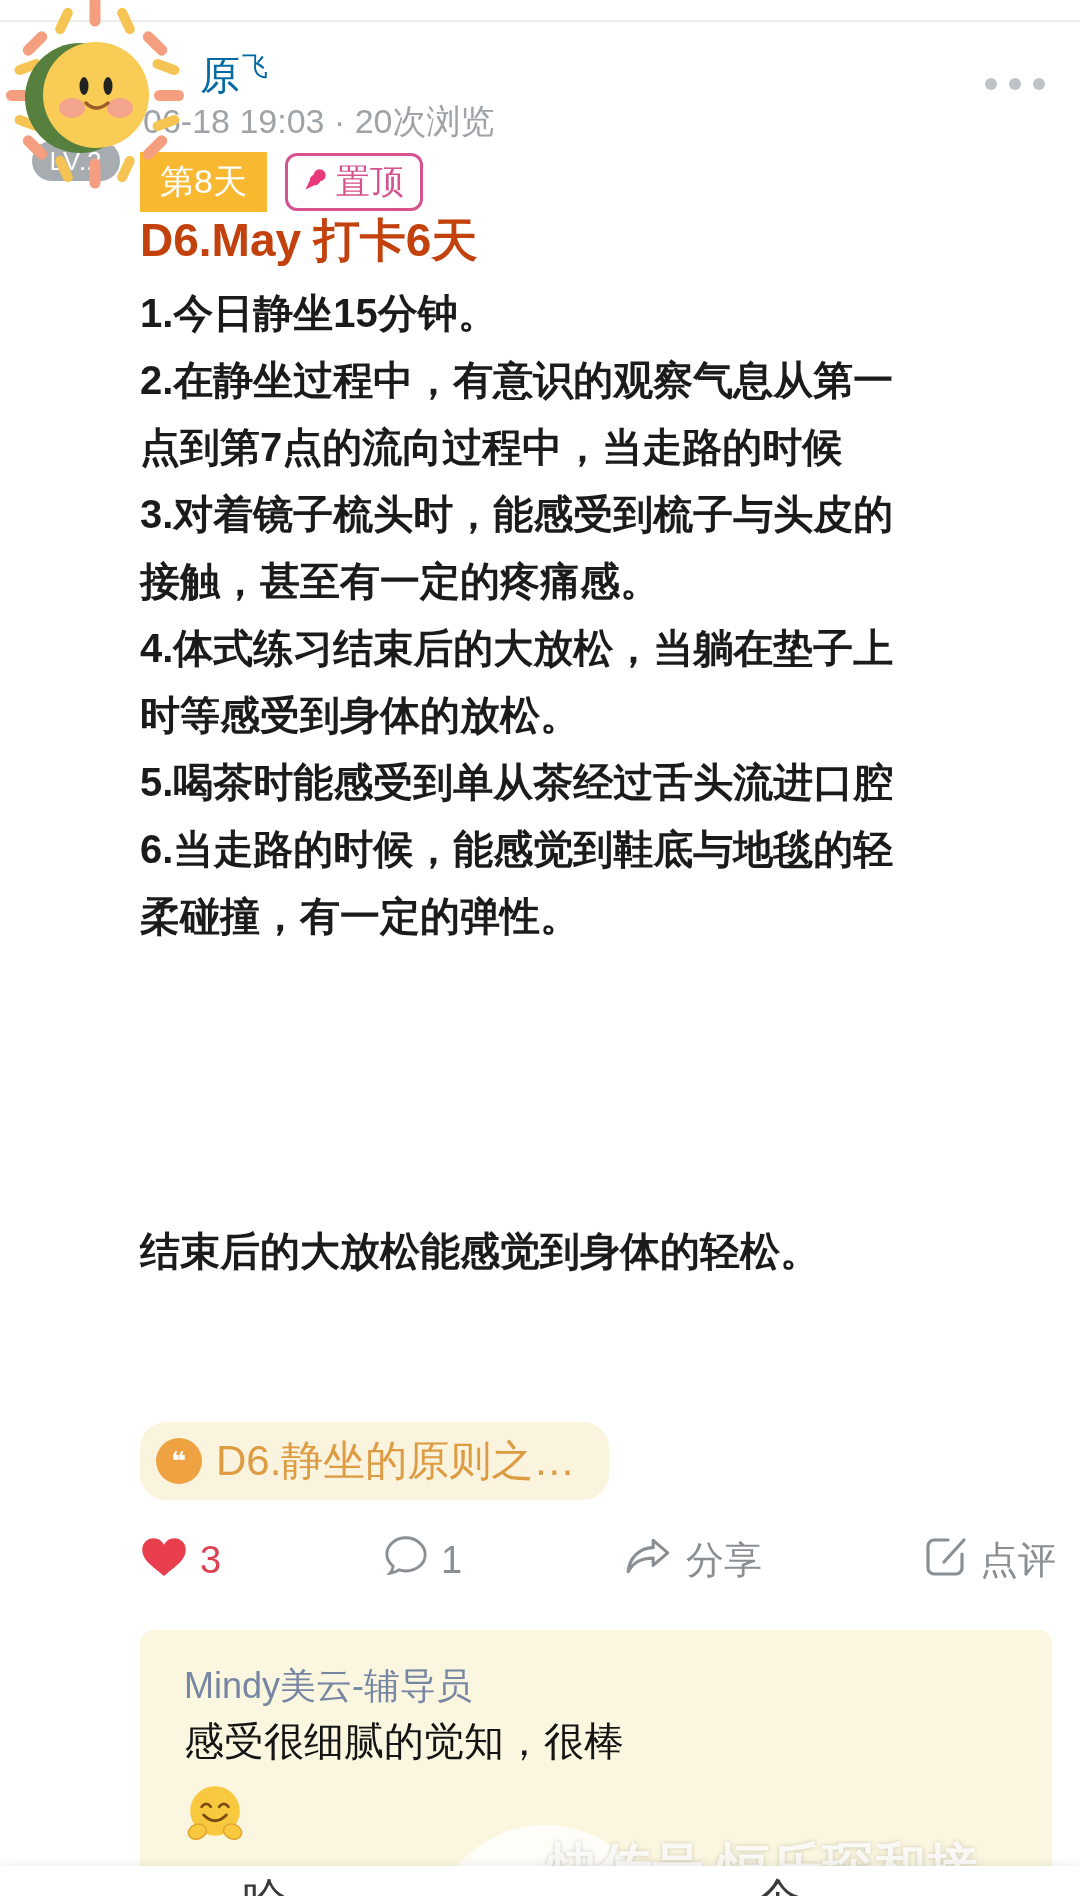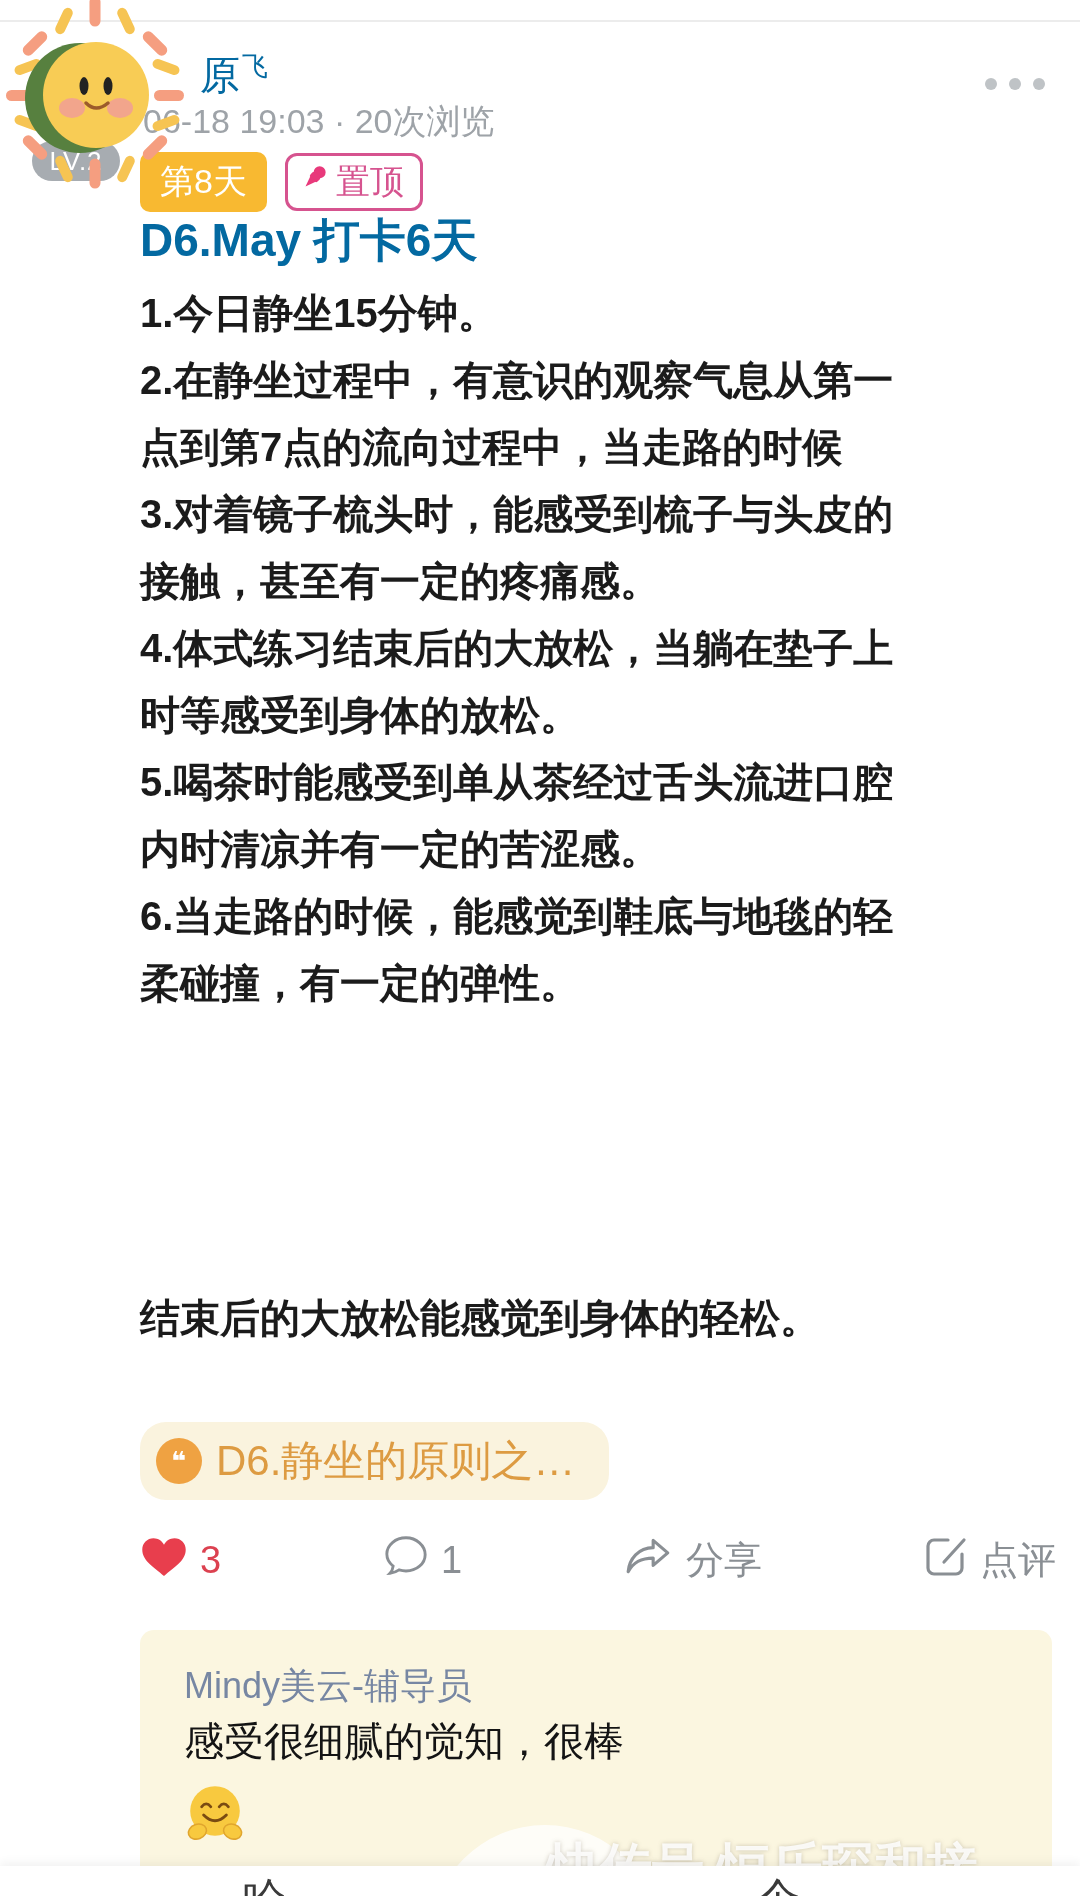--- a/index.html
+++ b/index.html
@@ -13,26 +13,26 @@
            background:rgba(148,154,160,.82);color:#fff;font-size:26px;display:flex;
            align-items:center;justify-content:center;z-index:5;letter-spacing:1px;}
   .username{position:absolute;left:200px;top:48px;font-size:40px;color:#0369a1;z-index:4;}
   .username .suffix{font-size:26px;vertical-align:14px;margin-left:2px;}
   .post-meta{position:absolute;left:143px;top:99px;font-size:34px;color:#9EA3A8;z-index:3;}
   .more-menu{position:absolute;left:985px;top:78px;display:flex;gap:12px;cursor:pointer;}
   .more-menu i{width:12px;height:12px;border-radius:50%;background:#BFC3C6;display:block;}
 
   
   .badges{position:absolute;left:140px;top:152px;display:flex;align-items:center;gap:18px;z-index:2;}
-  .badge-day{background:#F8B931;color:#ffffff;font-size:34px;padding:7px 20px;border-radius:10px;}
-  .badge-pin{display:flex;align-items:center;gap:6px;border:3px solid #D6538F;color:#D6538F;
+  .badge-day{background:#F8B931;color:#ffffff;font-size:34px;padding:7px 20px;border-radius:0;}
+  .badge-pin{display:flex;align-items:flex-end;gap:6px;border:3px solid #D6538F;color:#D6538F;
              font-size:34px;padding:3px 16px 3px 10px;border-radius:12px;background:#fff;}
 
   
-  .post-title{position:absolute;left:140px;top:210px;font-size:46px;font-weight:bold;color:#0369a1;}
+  .post-title{position:absolute;left:140px;top:210px;font-size:46px;font-weight:bold;color:#c2410c;}
   .post-body{position:absolute;left:140px;top:280px;width:820px;}
   .body-line{height:67px;line-height:67px;font-size:40px;color:#1b1b1b;white-space:nowrap;font-weight:bold;}
 
   
   .quote-pill{position:absolute;left:140px;top:1422px;height:78px;display:inline-flex;
               align-items:center;background:#FAF3DE;border-radius:26px;padding-right:34px;cursor:pointer;}
   .quote-circle{width:46px;height:46px;border-radius:50%;background:#EFA242;color:#fff;
                 display:flex;align-items:center;justify-content:center;font-size:26px;
                 font-weight:bold;margin:0 14px 0 16px;}
   .quote-label{font-size:42px;color:#DD9B42;}
@@ -133,21 +133,20 @@
   <div class="post-title">D6.May 打卡6天</div>
   <div class="post-body">
       <div class="body-line">1.今日静坐15分钟。</div>
       <div class="body-line">2.在静坐过程中，有意识的观察气息从第一</div>
       <div class="body-line">点到第7点的流向过程中，当走路的时候</div>
       <div class="body-line">3.对着镜子梳头时，能感受到梳子与头皮的</div>
       <div class="body-line">接触，甚至有一定的疼痛感。</div>
       <div class="body-line">4.体式练习结束后的大放松，当躺在垫子上</div>
       <div class="body-line">时等感受到身体的放松。</div>
       <div class="body-line">5.喝茶时能感受到单从茶经过舌头流进口腔</div>
-      <div class="body-line">内时清凉并有一定的苦涩感。</div>
       <div class="body-line">6.当走路的时候，能感觉到鞋底与地毯的轻</div>
       <div class="body-line">柔碰撞，有一定的弹性。</div>
       <div class="body-line"></div>
       <div class="body-line"></div>
       <div class="body-line"></div>
       <div class="body-line"></div>
       <div class="body-line">结束后的大放松能感觉到身体的轻松。</div>
     </div>
 
   <div class="quote-pill">

